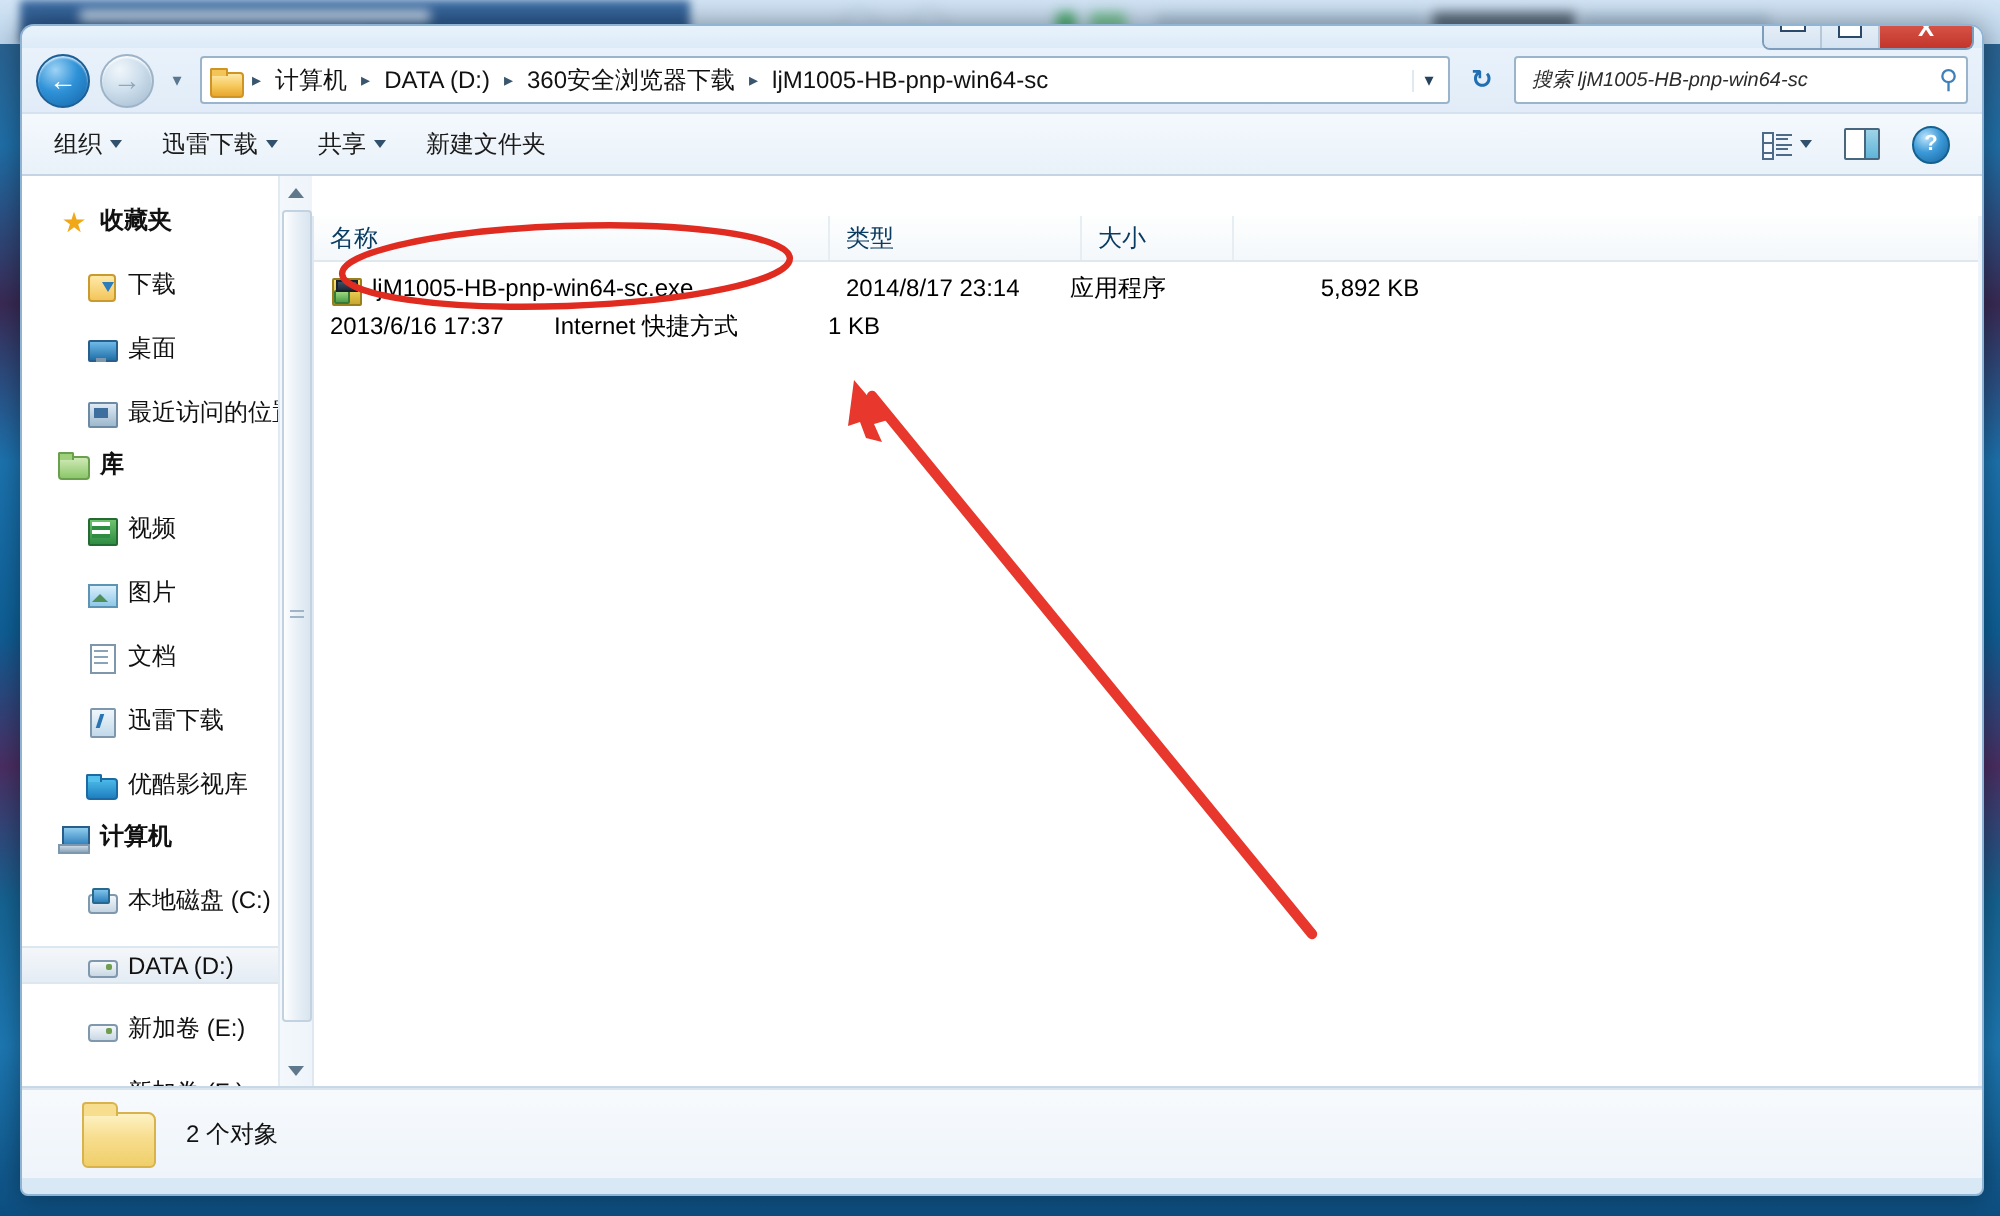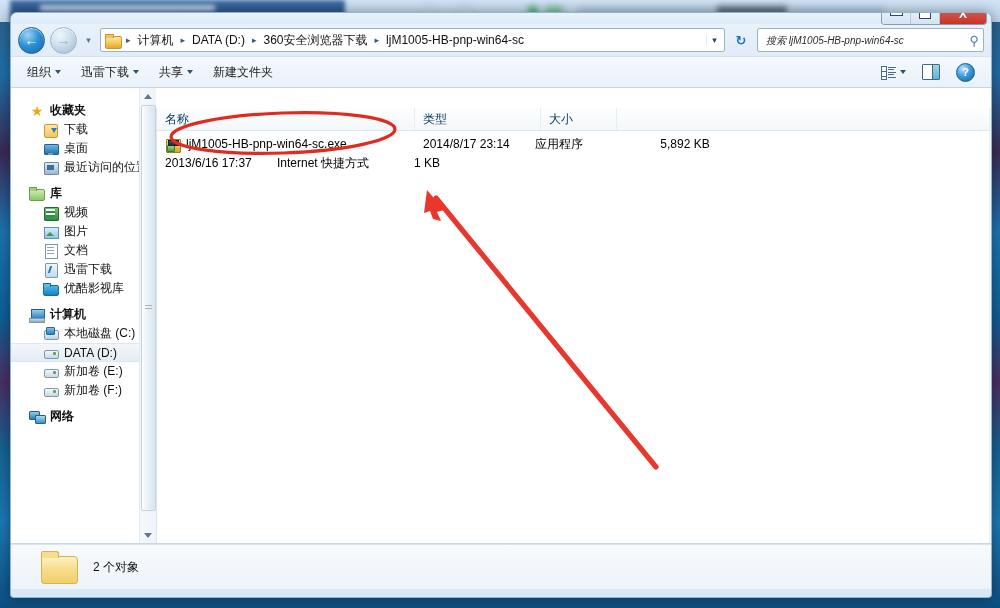--- a/index.html
+++ b/index.html
@@ -297,21 +297,21 @@
   }
   .nav-group { margin-bottom: 2px; }
   .nav-row {
     display: flex; align-items: center;
     height: 19px;
     padding-left: 18px;
     gap: 5px;
     white-space: nowrap;
   }
   .nav-row.root { font-weight: bold; padding-left: 18px; margin-top: 7px;}
-  .nav-row.child { padding-left: 32px; }
+  .nav-row.child { padding-left: 32px; margin-top: 13px; }
   .nav-row.selected {
     background: linear-gradient(180deg,#f4f7fa 0%, #e4ecf4 100%);
     border-top: 1px solid #dde7f0;
     border-bottom: 1px solid #dde7f0;
     height: 17px;
   }
   .nav-label { color: #111; }
   .nav-ico { width: 16px; height: 16px; flex:none; position: relative; }
 
   .ico-star { color:#f0a818; font-size: 14px; line-height: 16px; text-align:center;}

